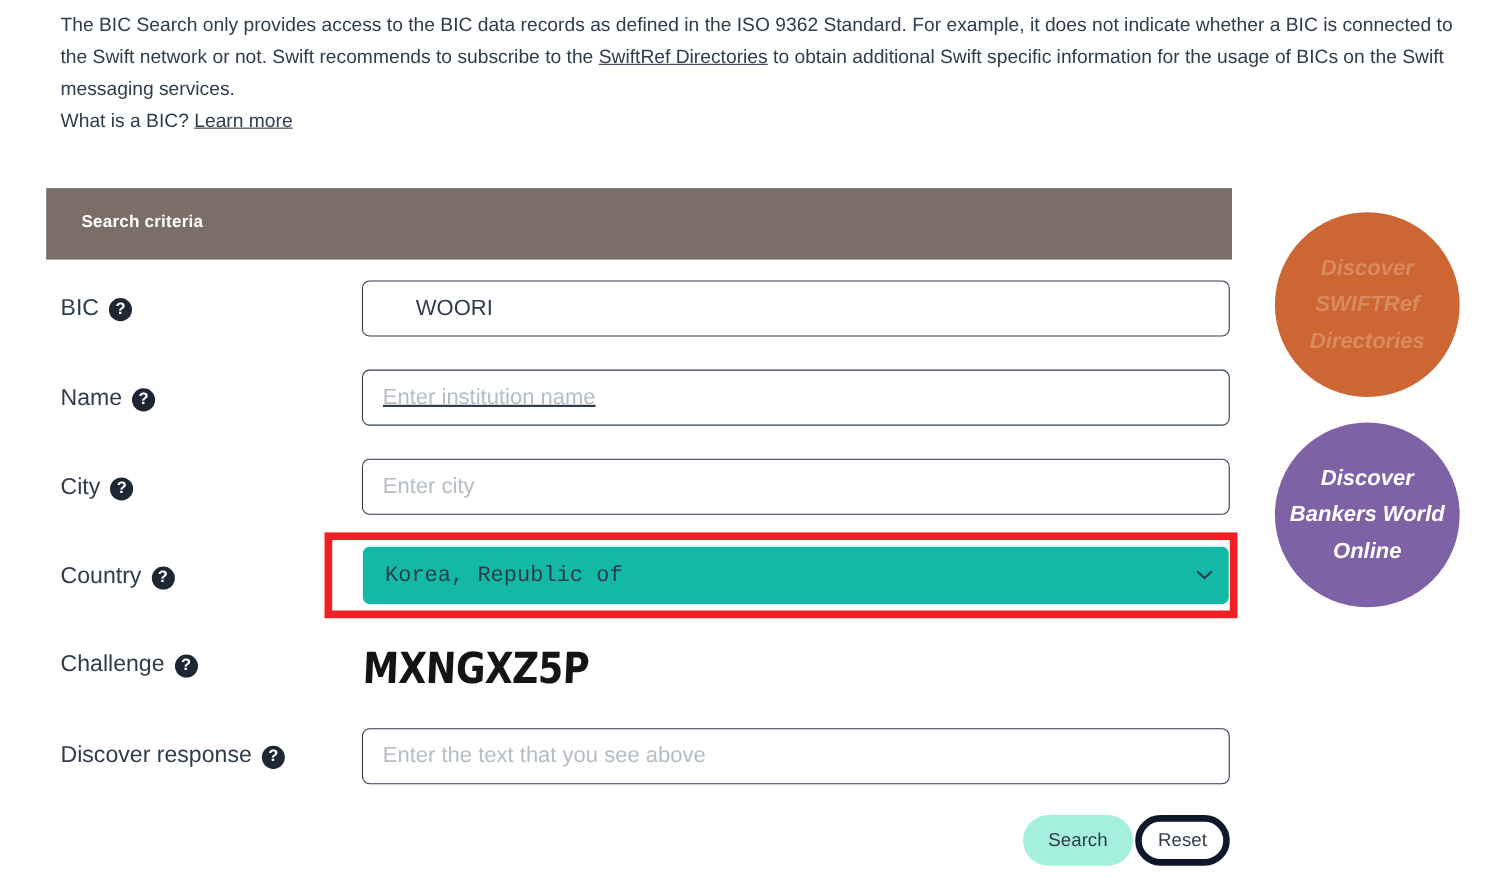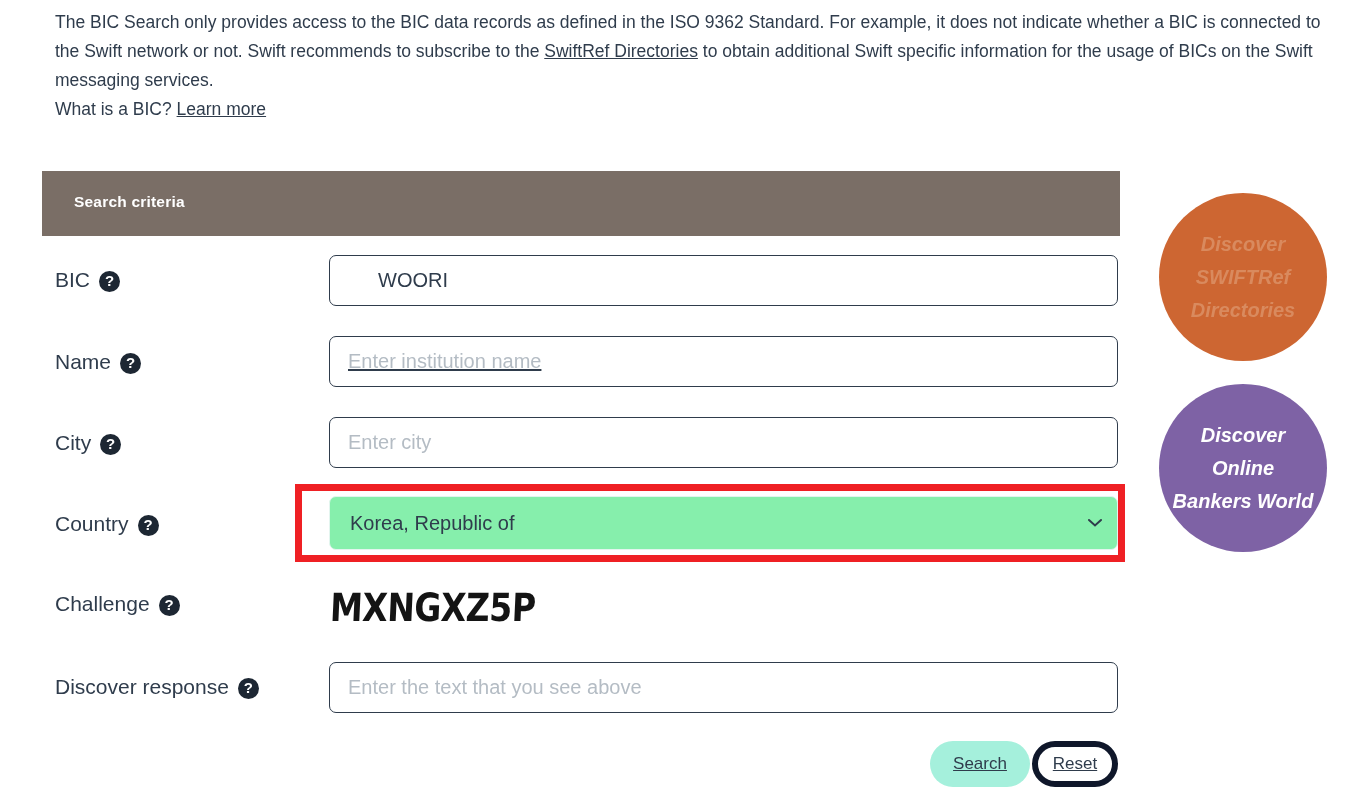--- a/index.html
+++ b/index.html
@@ -119,22 +119,22 @@
     top: 496px;
     width: 789px;
     height: 54px;
   }
   #country-select {
     width: 100%;
     height: 100%;
     box-sizing: border-box;
     border: 1px solid #e3f5ef;
     border-radius: 7px;
-    background: #86efac;
-    font-family: Liberation Sans, sans-serif;
+    background: #14b8a6;
+    font-family: Liberation Mono, monospace;
     font-size: 20px;
     color: #2f3c4c;
     padding: 0 36px 0 20px;
     outline: none;
     -webkit-appearance: none;
     -moz-appearance: none;
     appearance: none;
     cursor: pointer;
   }
   #country-chevron {
@@ -176,21 +176,20 @@
     border-radius: 24px;
     font-family: "Liberation Sans", sans-serif;
     font-size: 17px;
     color: #2f3c4c;
     cursor: pointer;
     box-sizing: border-box;
     display: flex;
     align-items: center;
     justify-content: center;
     padding: 0;
-    text-decoration: underline;
   }
   #search-button {
     left: 930px;
     width: 100px;
     background: #a5f0dc;
     border: none;
   }
   #reset-button {
     left: 1032px;
     width: 86px;
@@ -311,16 +310,16 @@
   <div>
     <span class="promo-line">Discover</span>
     <span class="promo-line">SWIFTRef</span>
     <span class="promo-line">Directories</span>
   </div>
 </div>
 
 <div class="promo-circle" id="promo-bankersworld">
   <div>
     <span class="promo-line">Discover</span>
+    <span class="promo-line">Bankers World</span>
     <span class="promo-line">Online</span>
-    <span class="promo-line">Bankers World</span>
   </div>
 </div>
 
 </body></html>

